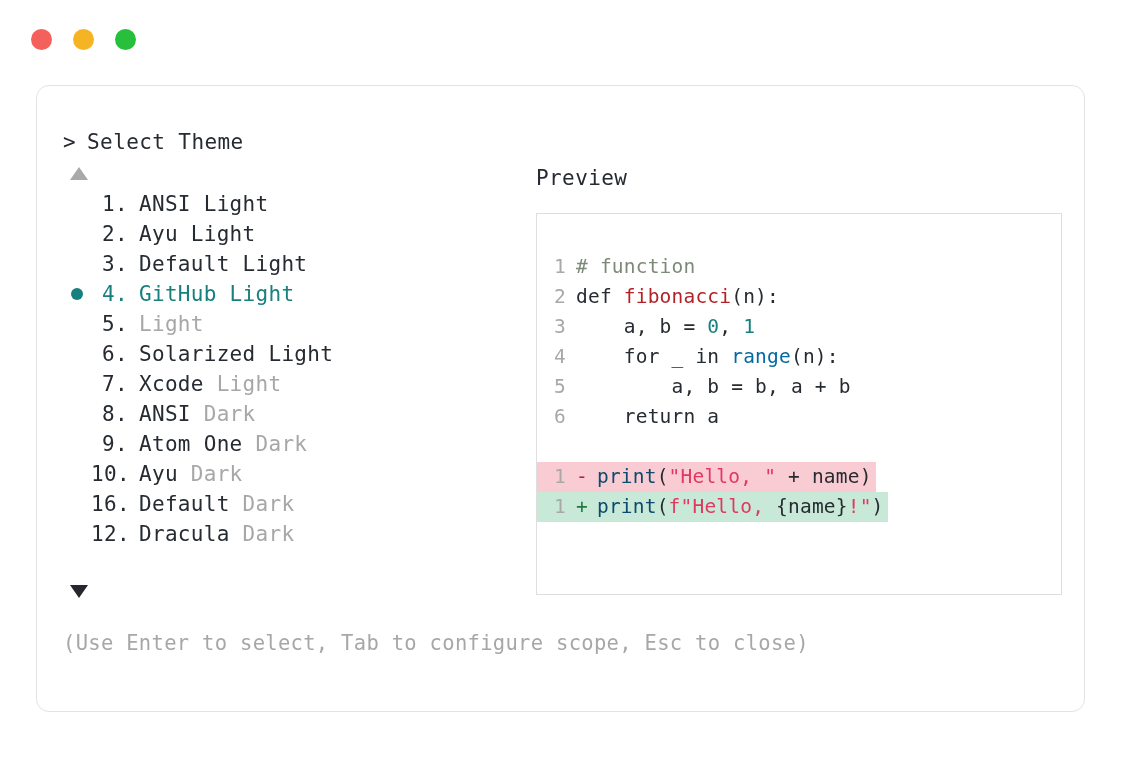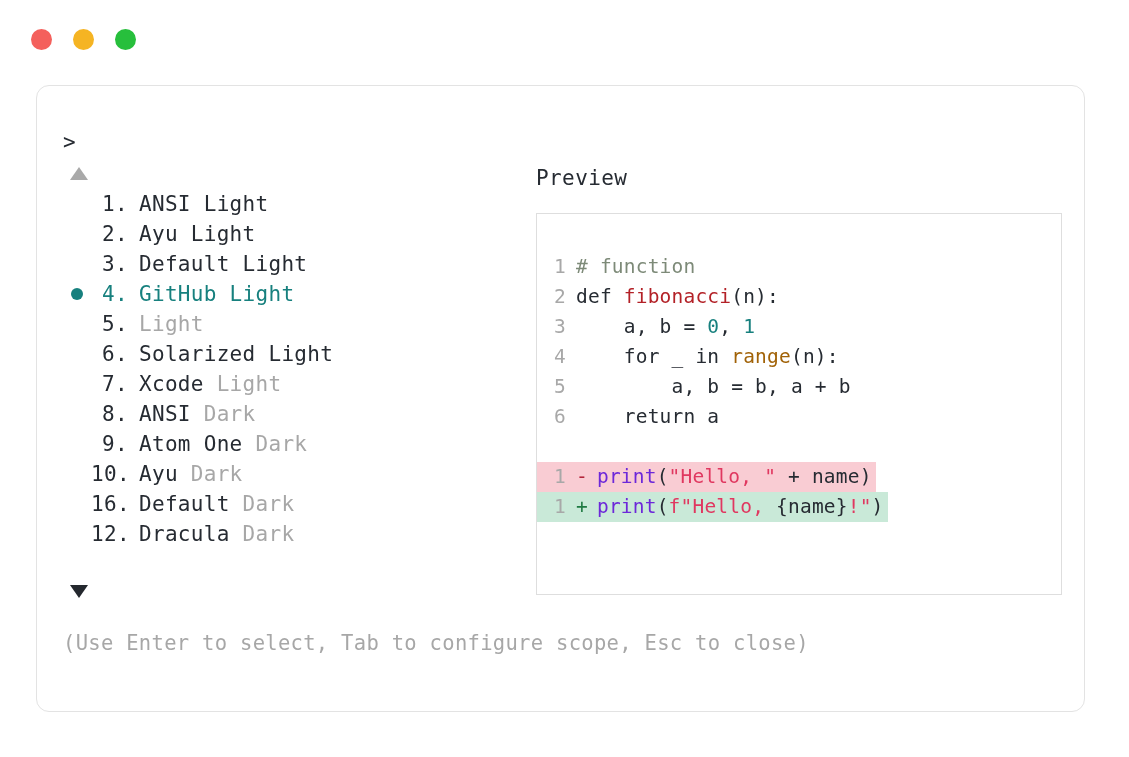--- a/index.html
+++ b/index.html
@@ -178,23 +178,23 @@
     color: #a8a8a8;
     padding-right: 10px;
     box-sizing: border-box;
   }
   .code-text { color: #262b32; text-align: center; }
 
   .tok-comment  { color: #7d8a78; }
   .tok-keyword  { color: #262b32; }
   .tok-func     { color: #b32127; }
   .tok-number   { color: #17807e; }
-  .tok-builtin  { color: #a16207; }
+  .tok-builtin  { color: #0369a1; }
   .tok-string   { color: #e03860; }
-  .tok-print    { color: #6d28d9; }
+  .tok-print    { color: #0c4a6e; }
   .tok-plain    { color: #262b32; }
 
   .diff-gap { height: 30px; }
 
   .diff-line {
     display: flex;
     padding-left: 13px;
     width: fit-content;
   }
   .diff-del { background: #f9ccd3; }
@@ -226,20 +226,21 @@
   </div>
 </div>
 
 <div class="card">
   <div class="card-body">
 
     <div class="left-col">
 
       <div class="prompt-row">
         <span class="prompt-caret">&gt;</span>
+        <span class="prompt-title">Select Theme</span>
       </div>
 
       <div class="arrow arrow-up"></div>
 
       <ul class="theme-list" id="theme-list">
           <li class="theme-item"><span class="bullet-cell"></span><span class="idx">1.</span><span>ANSI </span><span class="variant-strong">Light</span></li>
           <li class="theme-item"><span class="bullet-cell"></span><span class="idx">2.</span><span>Ayu </span><span class="variant-strong">Light</span></li>
           <li class="theme-item"><span class="bullet-cell"></span><span class="idx">3.</span><span>Default </span><span class="variant-strong">Light</span></li>
           <li class="theme-item selected"><span class="bullet-cell"><span class="bullet"></span></span><span class="idx">4.</span><span>GitHub </span><span class="variant-strong">Light</span></li>
           <li class="theme-item"><span class="bullet-cell"></span><span class="idx">5.</span><span class="variant-dim">Light</span></li>

